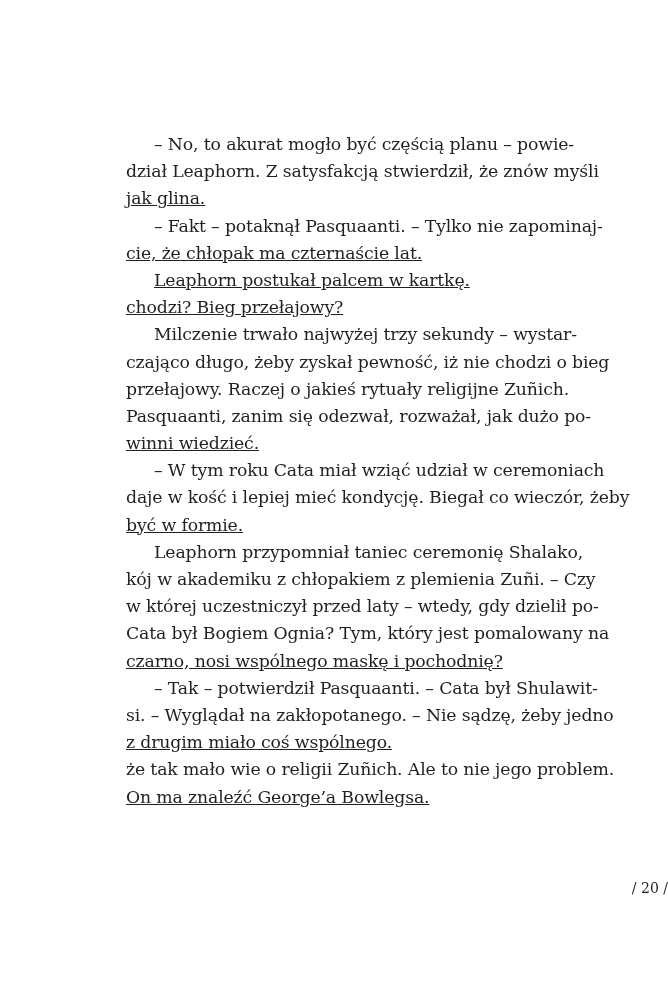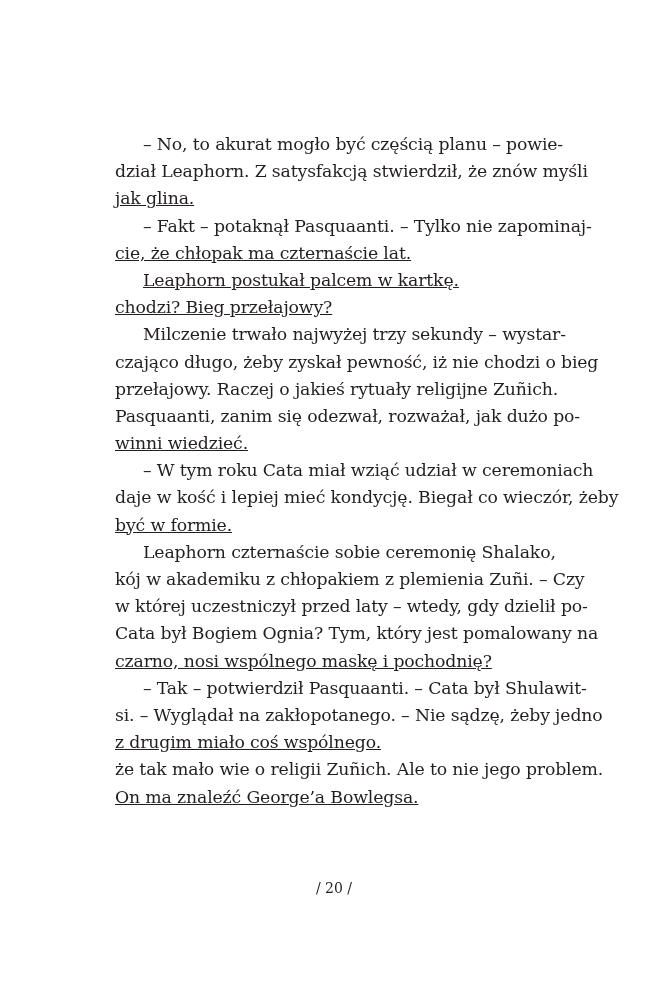--- a/index.html
+++ b/index.html
@@ -14,29 +14,30 @@
     line-height: 27.2px;
     color: #231f20;
     letter-spacing: -0.15px;
   }
   .line {
     display: block;
     white-space: nowrap;
     height: 27.2px;
     text-align: justify;
     text-align-last: justify;
+    margin-left: 11px;
   }
   .line.last { text-align-last: left; text-decoration: underline; }
   .line.indent { padding-left: 28px; }
   .pagenum {
     position: absolute;
     top: 880px;
     left: 0;
     width: 668px;
-    text-align: center;
+    text-align: right;
     font-family: "DejaVu Serif", "Liberation Serif", serif;
     font-size: 14px;
     color: #231f20;
   }
 </style>
 </head>
 <body>
 
 <div class="page" id="page-body">
     <div>
@@ -60,21 +61,21 @@
       <span class="line">przełajowy. Raczej o jakieś rytuały religijne Zuñich.</span>
       <span class="line">Pasquaanti, zanim się odezwał, rozważał, jak dużo po-</span>
       <span class="line last">winni wiedzieć.</span>
     </div>
     <div>
       <span class="line indent">– W tym roku Cata miał wziąć udział w ceremoniach</span>
       <span class="line">daje w kość i lepiej mieć kondycję. Biegał co wieczór, żeby</span>
       <span class="line last">być w formie.</span>
     </div>
     <div>
-      <span class="line indent">Leaphorn czternaście sobie ceremonię Shalako,</span>
+      <span class="line indent">Leaphorn przypomniał taniec ceremonię Shalako,</span>
       <span class="line">kój w akademiku z chłopakiem z plemienia Zuñi. – Czy</span>
       <span class="line">w której uczestniczył przed laty – wtedy, gdy dzielił po-</span>
       <span class="line">Cata był Bogiem Ognia? Tym, który jest pomalowany na</span>
       <span class="line last">czarno, nosi wspólnego maskę i pochodnię?</span>
     </div>
     <div>
       <span class="line indent">– Tak – potwierdził Pasquaanti. – Cata był Shulawit-</span>
       <span class="line">si. – Wyglądał na zakłopotanego. – Nie sądzę, żeby jedno</span>
       <span class="line last">z drugim miało coś wspólnego.</span>
     </div>

